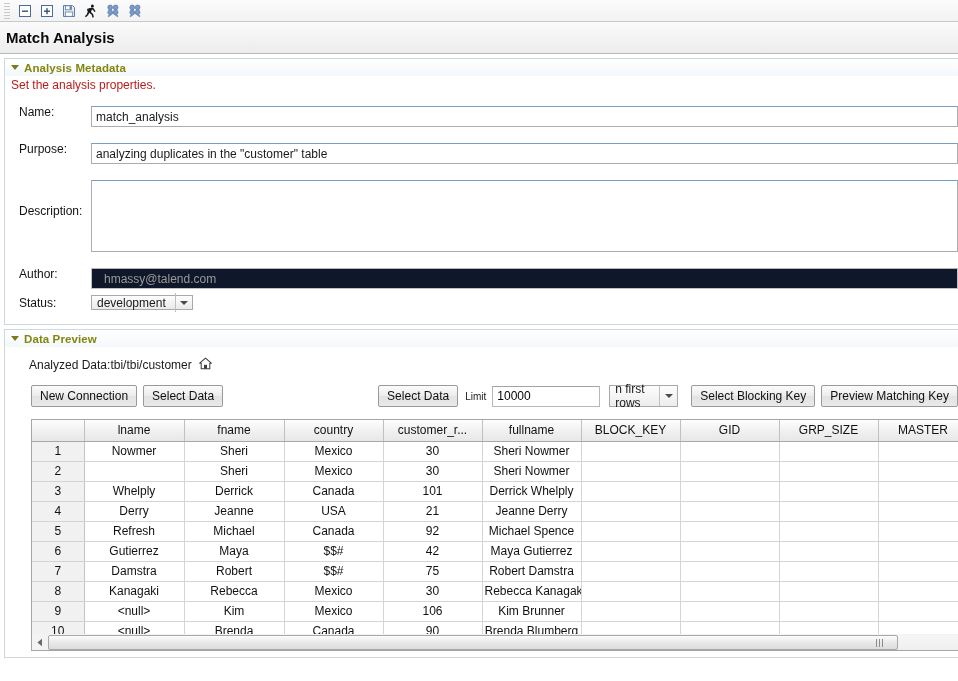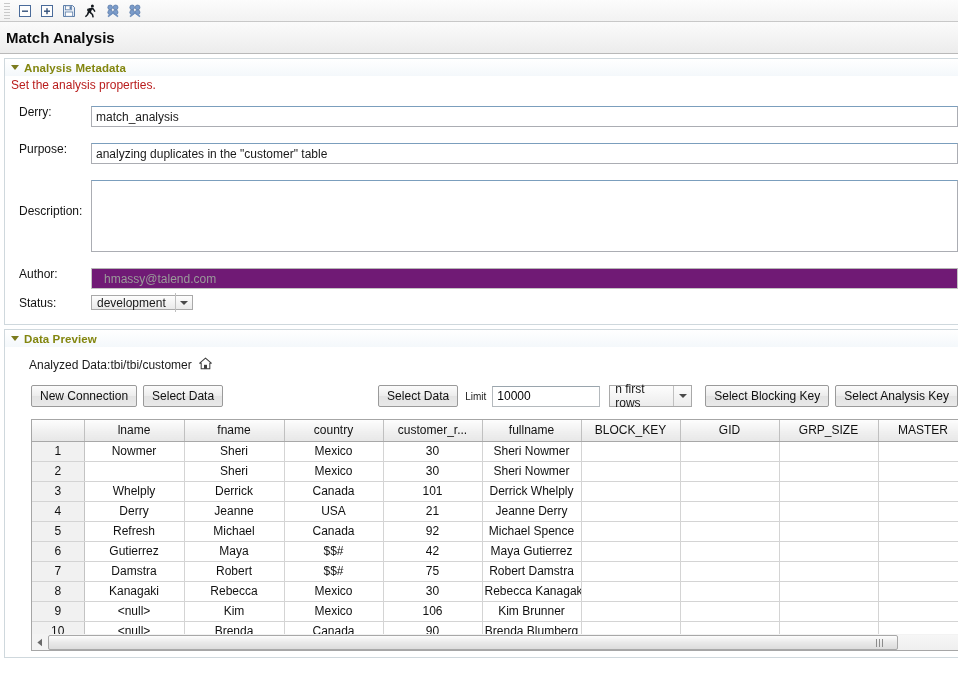--- a/index.html
+++ b/index.html
@@ -104,21 +104,21 @@
     background: #ffffff;
     font-family: "Liberation Sans", sans-serif;
     font-size: 12px;
     color: #1a1a1a;
     padding: 0 4px;
     outline: none;
     margin-right: 0;
     margin-top: 10px;
   }
   .txt.readonly {
-    background: #701a75;
+    background: #0f172a;
     color: #9a9a9a;
     border: 1px solid #c3c3c3;
     border-top-color: #b5b5b5;
     padding-left: 12px;
   }
   .field-row.desc { align-items: stretch; }
   .field-row.desc .field-label {
     display: flex; align-items: center;
   }
   textarea.txt {
@@ -371,21 +371,21 @@
 
   <div class="section">
     <div class="section-head">
       <span class="twisty"></span>
       <span class="section-title">Analysis Metadata</span>
     </div>
     <div id="metadata-body">
       <div class="section-desc">Set the analysis properties.</div>
 
       <div class="field-row">
-        <span class="field-label">Derry:</span>
+        <span class="field-label">Name:</span>
         <input class="txt" type="text" value="match_analysis" style="">
       </div>
 
       <div class="field-row">
         <span class="field-label">Purpose:</span>
         <input class="txt" type="text" value="analyzing duplicates in the &quot;customer&quot; table" style="">
       </div>
 
       <div class="field-row desc">
         <span class="field-label">Description:</span>
@@ -432,21 +432,21 @@
         <button class="btn" style="margin-left:155px;">Select Data</button>
         <span class="limit-label">Limit</span>
         <input class="limit-input" type="text" value="10000" style="">
         <div class="rows-combo">
           <span class="combo-label">n first rows</span>
           <span class="combo-arrow">
               <span class="caret"></span>
             </span>
         </div>
         <button class="btn" style="margin-left:13px;">Select Blocking Key</button>
-        <button class="btn" style="margin-left:6px;">Select Analysis Key</button>
+        <button class="btn" style="margin-left:6px;">Preview Matching Key</button>
       </div>
 
       <div id="table-wrap">
         <table class="grid">
           <colgroup id="grid-cols">
               <col style="width: 52px;">
               <col style="width: 100px;">
               <col style="width: 100px;">
               <col style="width: 99px;">
               <col style="width: 99px;">

